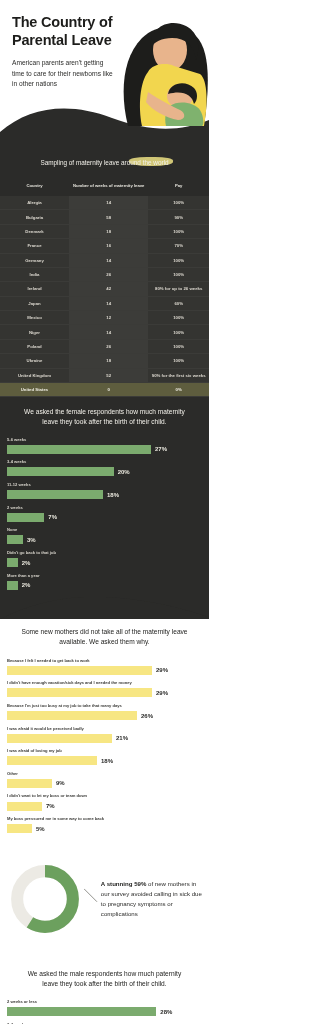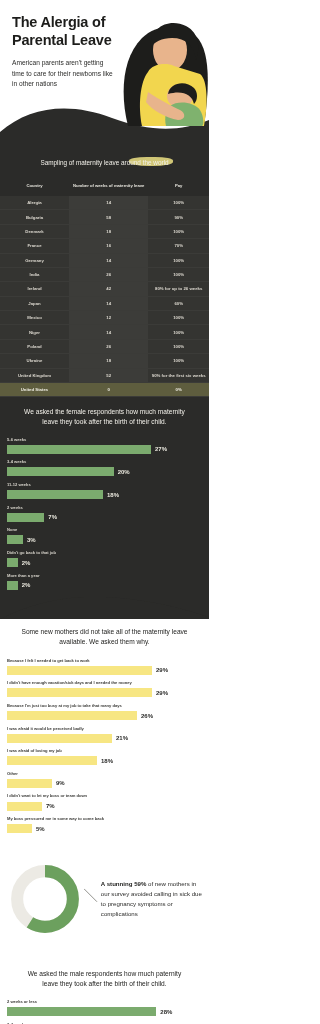--- a/index.html
+++ b/index.html
@@ -153,21 +153,21 @@
     color: #2d2d2b;
     margin-left: 2px;
     width: 110px;
   }
   .donut-note b { font-weight: bold; color: #1d1d1b; }
 </style>
 </head>
 <body>
 
 <div class="hero">
-  <div class="hero-title">The Alergia of Parental Leave</div>
+  <div class="hero-title">The Country of Parental Leave</div>
   <div class="hero-sub">American parents aren't getting time to care for their newborns like in other nations</div>
 
   <svg class="hero-art" viewBox="0 0 105 112">
     <path d="M20 112 C12 80 14 44 34 24 C48 10 74 8 88 22 C102 36 102 70 96 112 Z" fill="#1d1d1b"></path>
     <ellipse cx="62" cy="36" rx="17" ry="21" fill="#e8b48c"></ellipse>
     <path d="M42 34 C42 12 62 4 78 12 C92 19 92 36 88 46 C86 32 78 24 64 24 C54 24 46 28 42 34 Z" fill="#1d1d1b"></path>
     <path d="M40 58 C44 50 58 48 66 52 L92 60 C100 66 100 92 96 112 L34 112 C30 92 32 68 40 58 Z" fill="#f2d64e"></path>
     <ellipse cx="72" cy="82" rx="13" ry="12" fill="#e8b48c"></ellipse>
     <path d="M60 80 C62 68 78 66 86 74 C90 78 90 86 86 90 C84 80 74 76 60 80 Z" fill="#1d1d1b"></path>
     <path d="M62 92 C70 86 86 88 92 96 C96 102 96 112 94 112 L58 112 C56 104 58 96 62 92 Z" fill="#7fb26e"></path>

